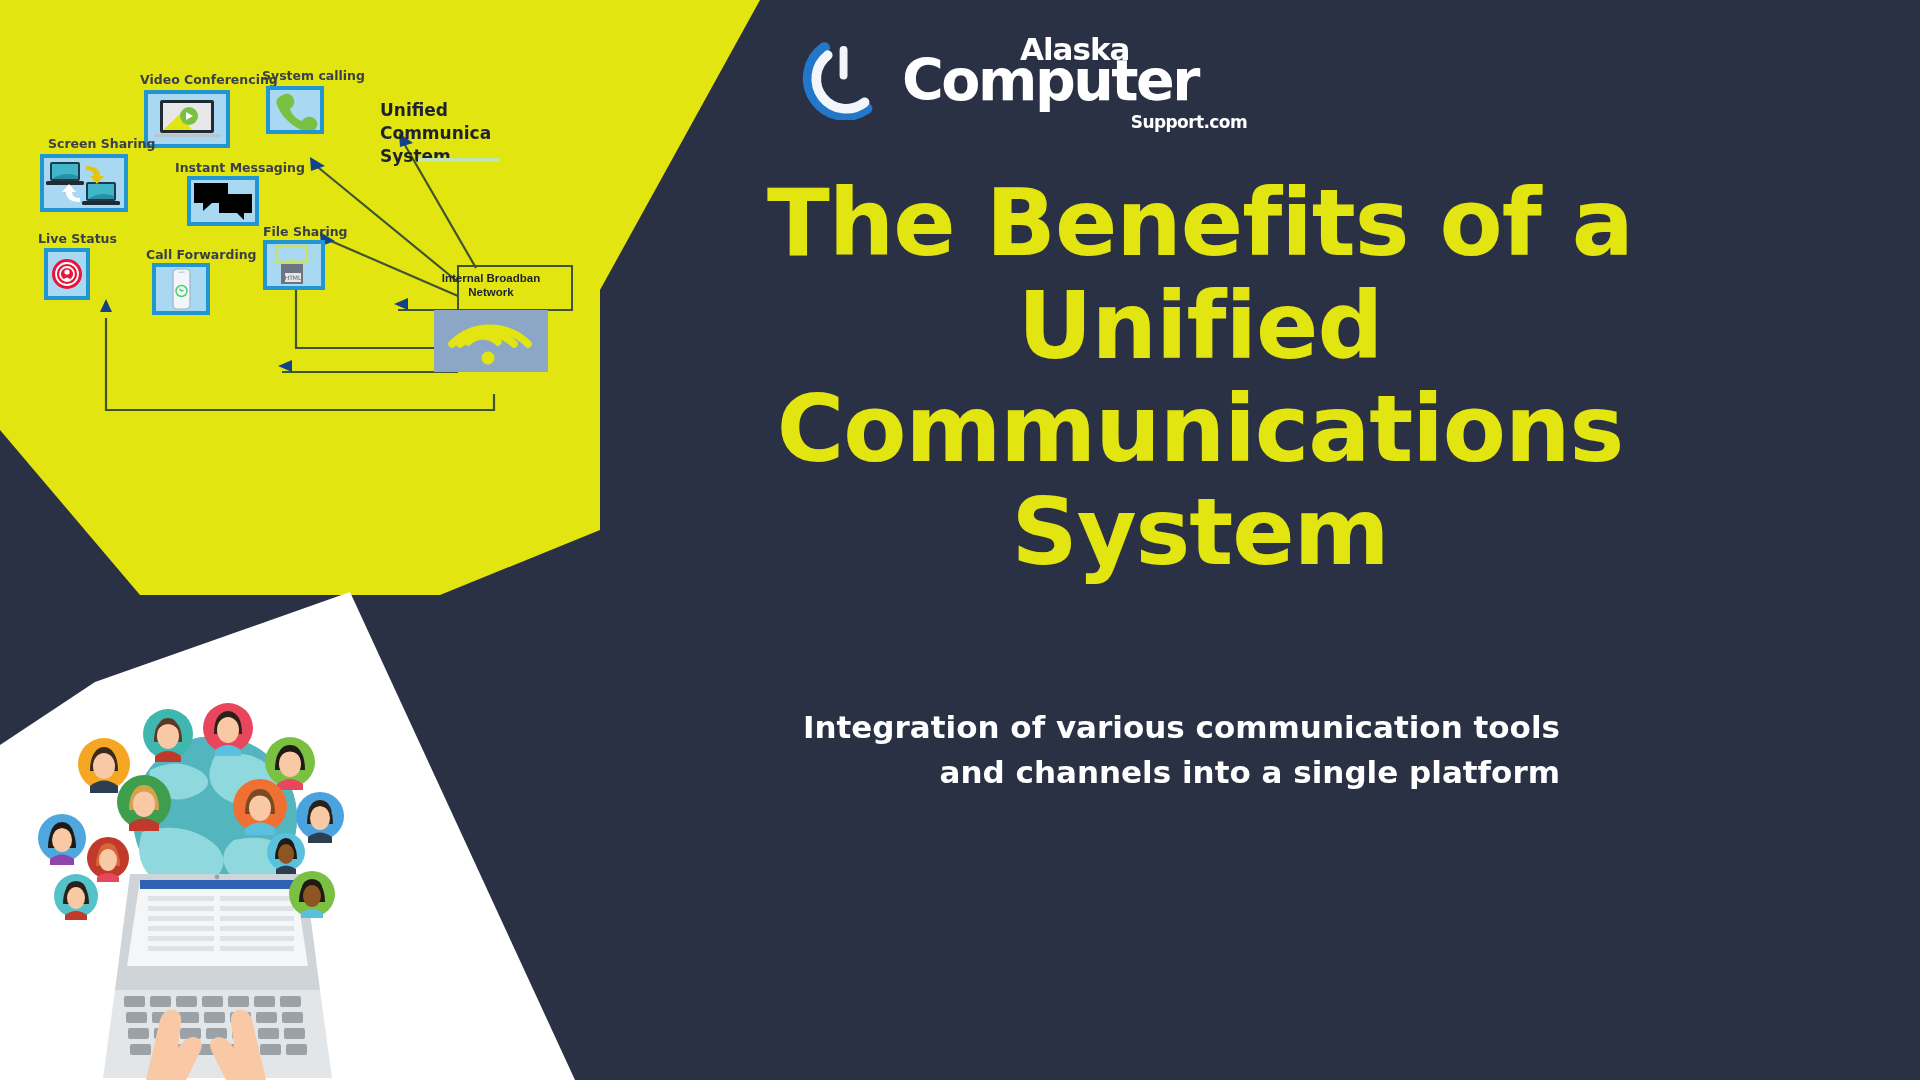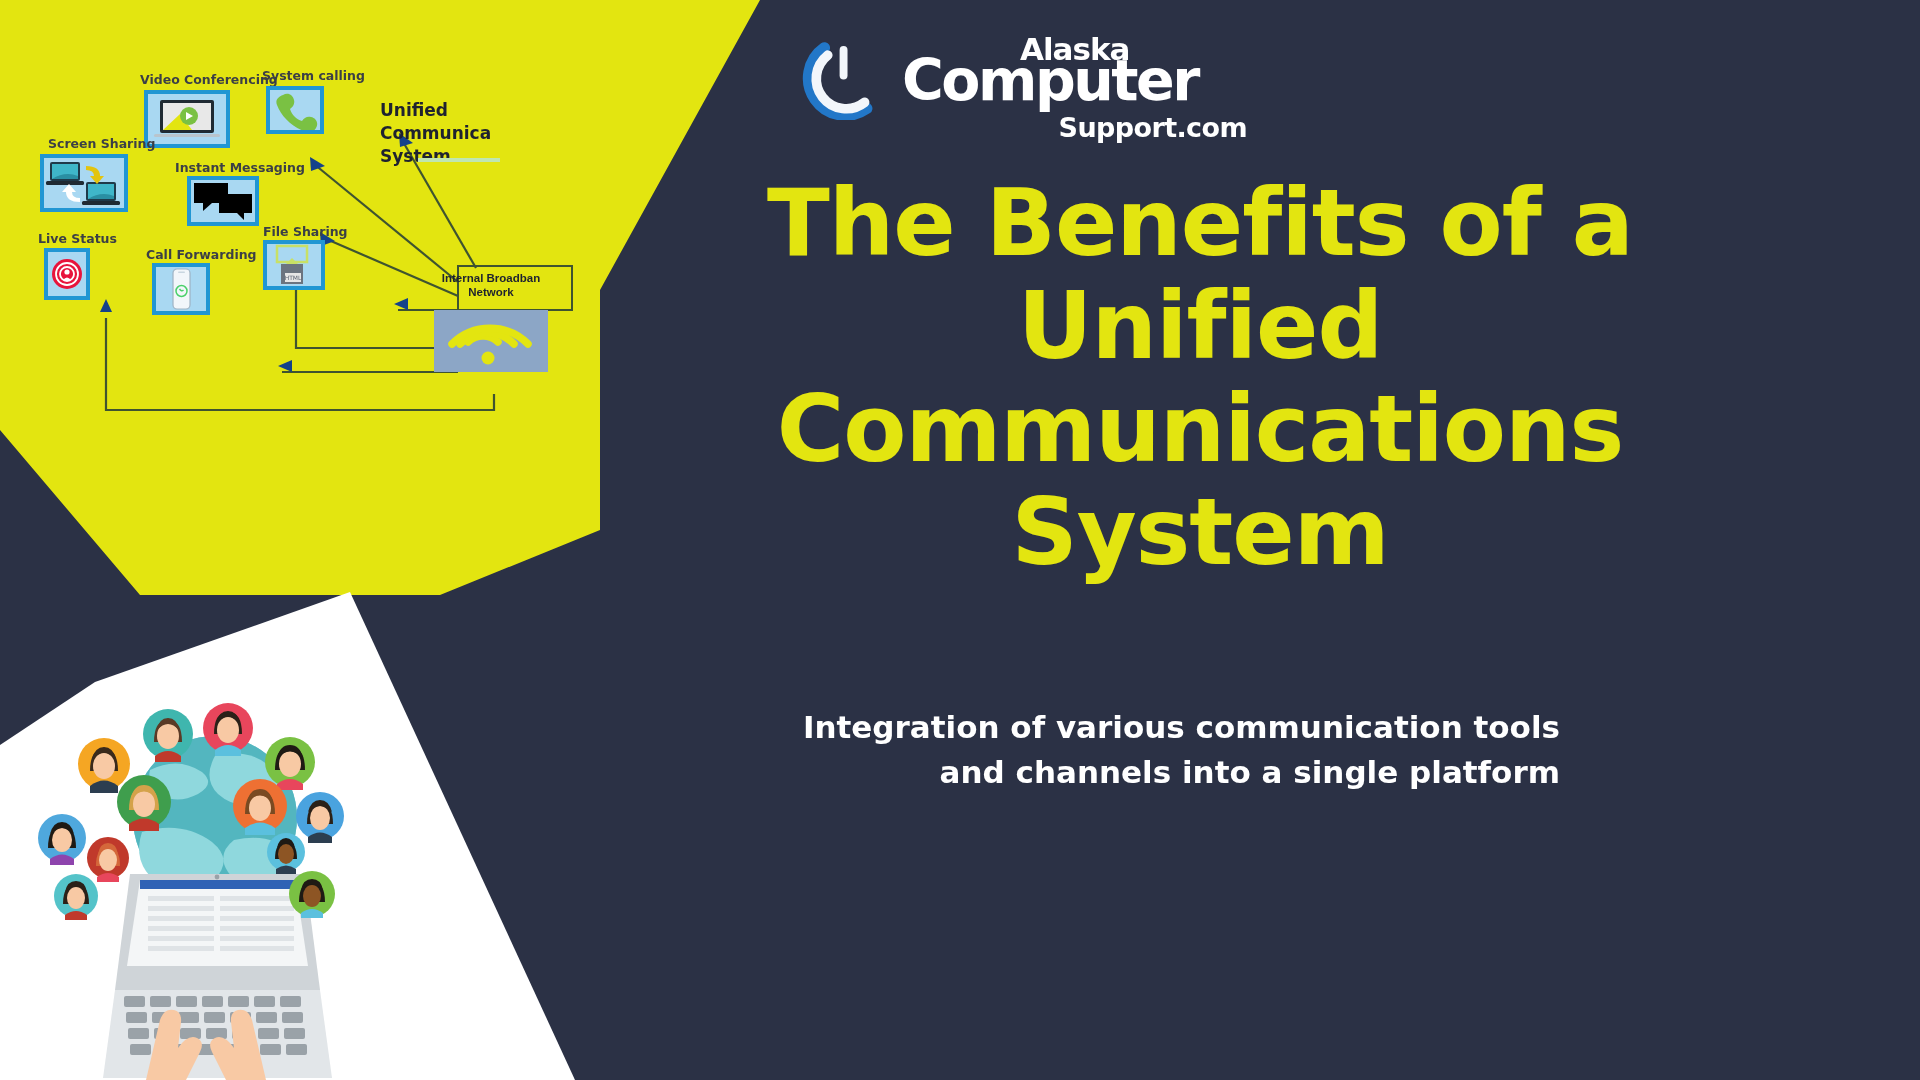--- a/index.html
+++ b/index.html
@@ -56,21 +56,21 @@
   .logo-text{ position:relative; width:345px; height:96px; color:#fff; }
   .logo-alaska{
     position:absolute; left:118px; top:3px; font-size:31px; font-weight:bold;
     letter-spacing:-1px; font-family:"DejaVu Sans", sans-serif;
   }
   .logo-computer{
     position:absolute; left:0; top:24px; font-size:57px; font-weight:bold;
     letter-spacing:-2.5px; font-family:"DejaVu Sans", sans-serif; line-height:1;
   }
   .logo-support{
-    position:absolute; right:0; top:84px; font-size:27px; font-weight:bold;
+    position:absolute; right:0; top:84px; font-size:17px; font-weight:bold;
     letter-spacing:-0.6px; font-family:"DejaVu Sans", sans-serif;
   }
 
   .title{
     position:absolute; left:700px; top:172px; width:1000px;
     color:#e3e510; text-align:center;
     font-family:"DejaVu Sans", sans-serif;
     font-weight:bold; font-size:92px; line-height:1.12;
     letter-spacing:-1px;
   }

